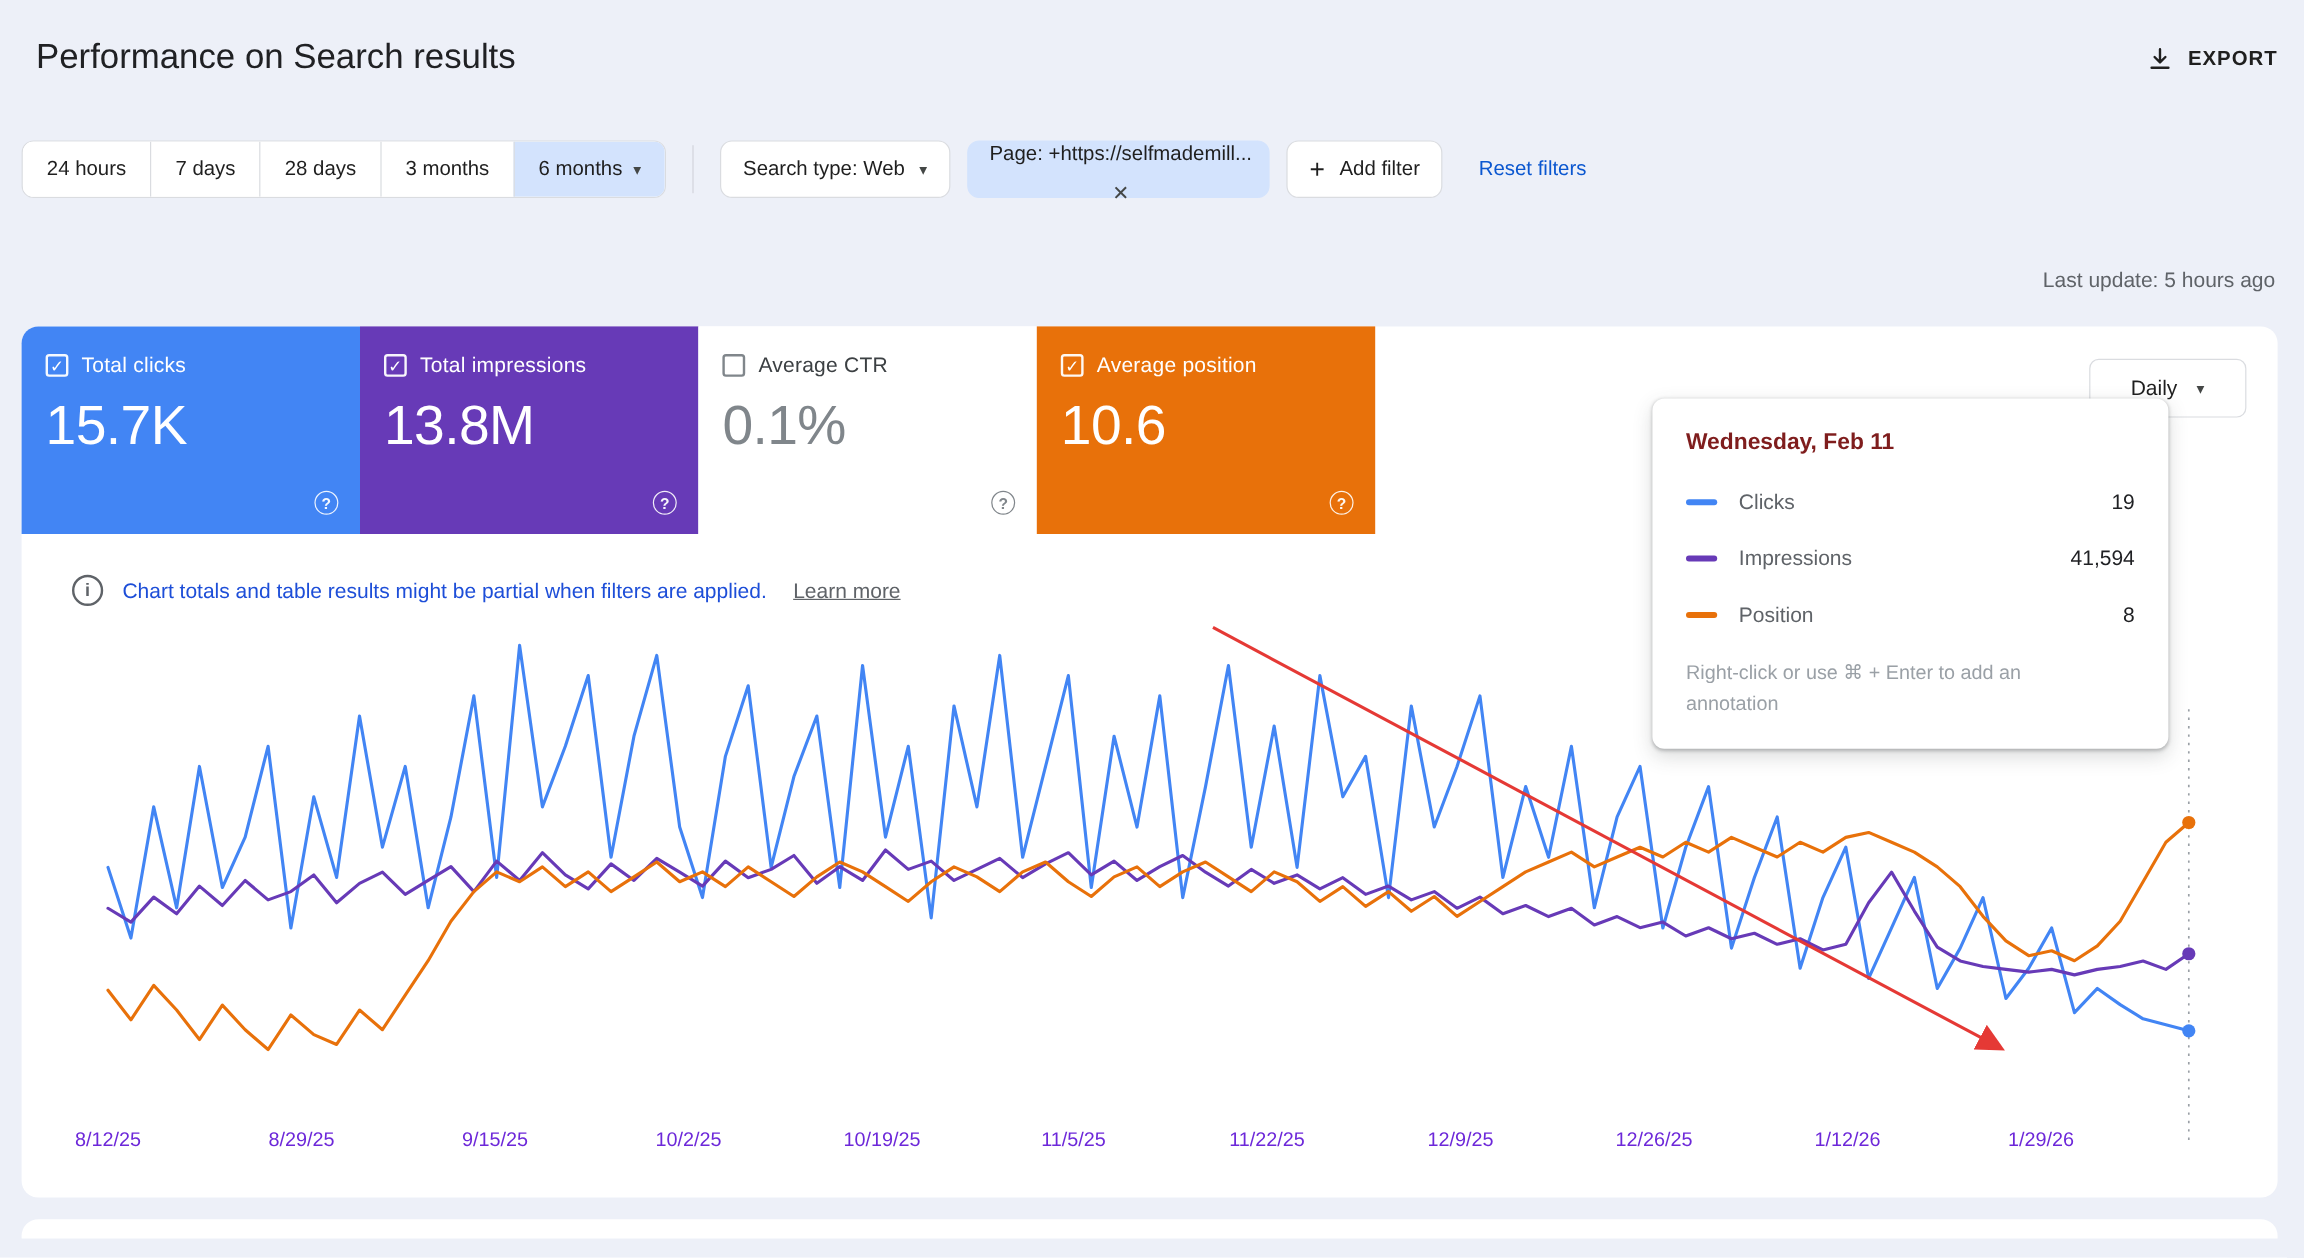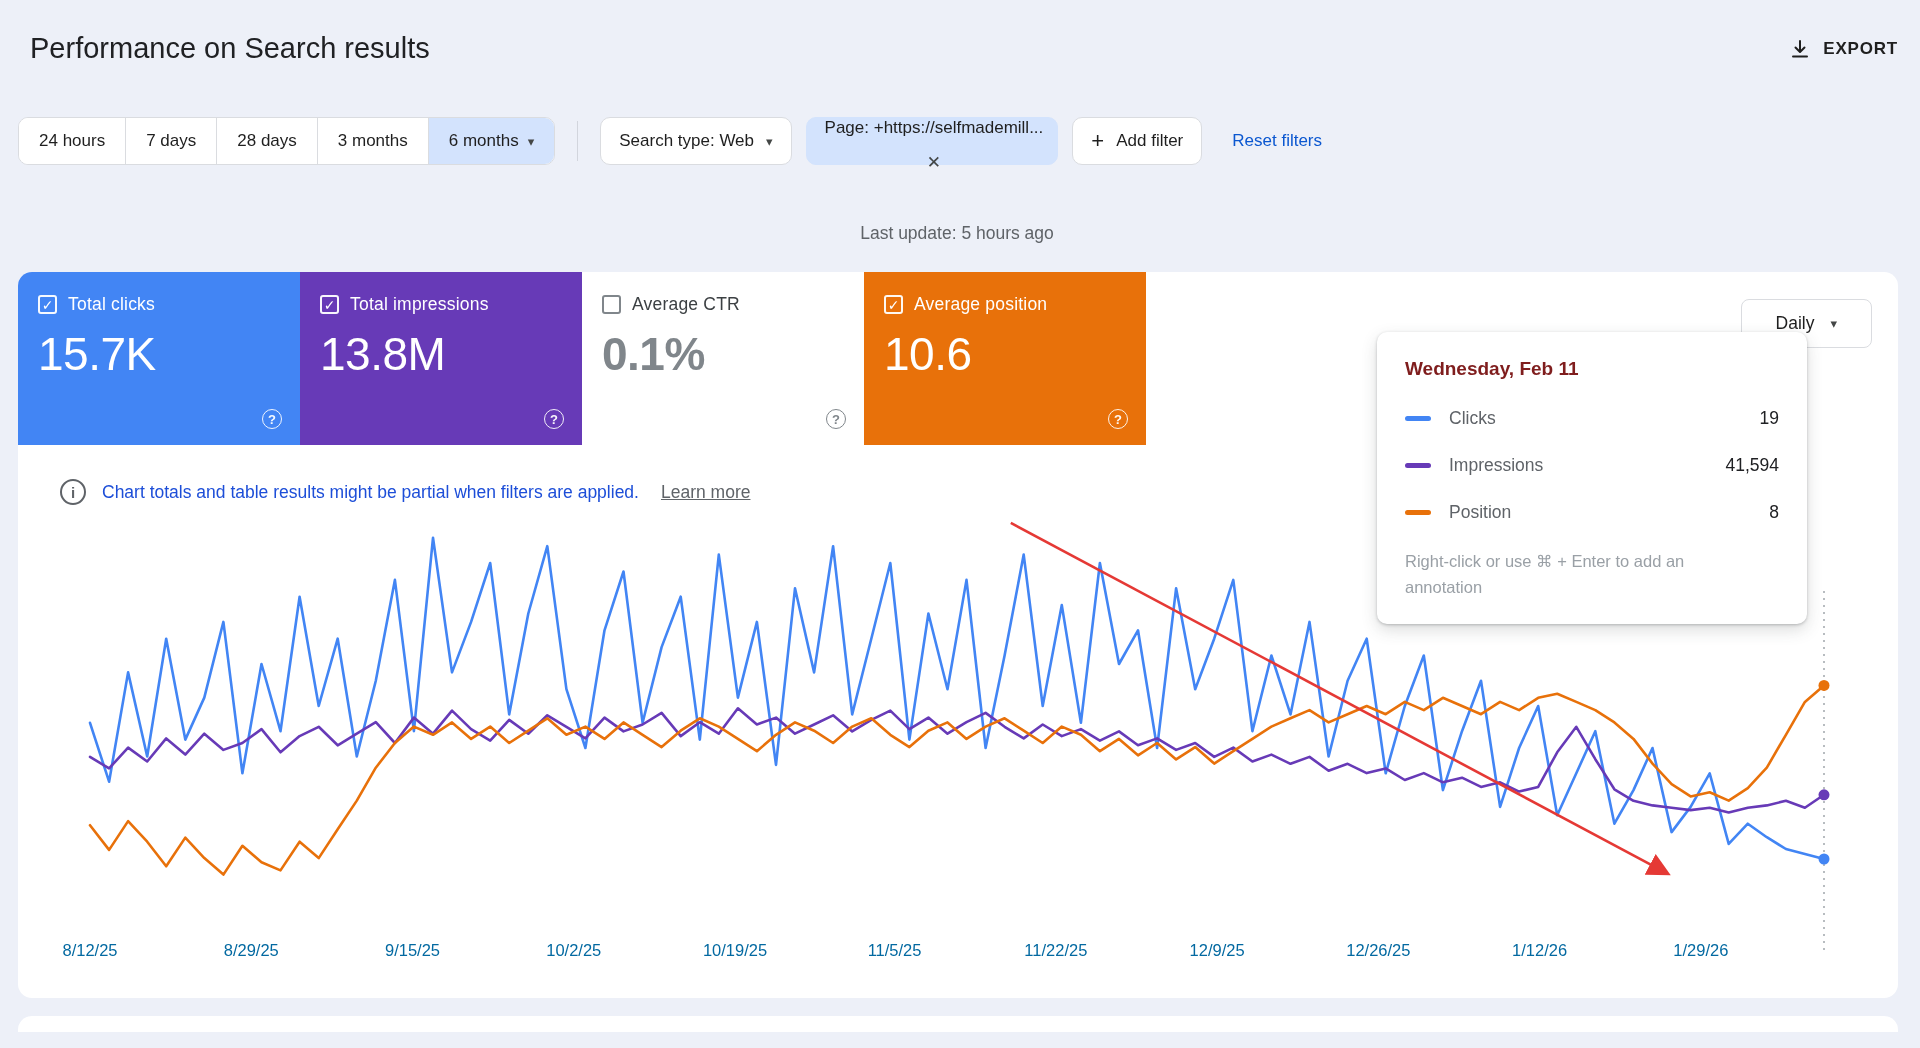--- a/index.html
+++ b/index.html
@@ -28,61 +28,61 @@
   .vdivider { width: 1px; height: 40px; background: #d2d5dd; margin: 0 8px; }
   .chip { display: inline-flex; align-items: center; gap: 12px; height: 48px; padding: 0 18px;
     border: 1px solid #dadce0; border-radius: 10px; background: #fff; font-family: inherit; font-size: 17px; color: #1f1f1f; cursor: pointer; }
   .chip.blue { background: #d3e3fd; border-color: #d3e3fd; padding-right: 14px; flex-direction: column; }
   .caret { font-size: 13px; color: #444746; line-height: 1; }
   .chip-close { font-size: 17px; color: #444746; background: none; border: none; cursor: pointer; padding: 2px 4px; font-family: inherit; }
   .plus-glyph { font-size: 22px; font-weight: 400; color: #1f1f1f; line-height: 1; }
   .reset-link { margin-left: 16px; font-size: 17px; font-weight: 500; color: #0b57d0; text-decoration: none; cursor: pointer; }
 
   
-  .last-update { text-align: center; margin-top: 58px; font-size: 17.5px; color: #5f6368; padding-right: 2px; }
+  .last-update { text-align: right; margin-top: 58px; font-size: 17.5px; color: #5f6368; padding-right: 2px; }
 
   
   .card { position: relative; margin-top: 28px; background: #fff; border-radius: 14px; height: 726px; width: 1880px; }
 
   .tiles { display: flex; height: 173px; }
   .tile { position: relative; width: 282px; padding: 22px 20px; color: #fff; cursor: pointer;
     border-top-left-radius: 0; }
   .tiles .tile:first-child { border-top-left-radius: 14px; }
   .tile-head { display: flex; align-items: center; gap: 11px; }
   .cbx { width: 19px; height: 19px; border: 2.4px solid rgba(255,255,255,.95); border-radius: 3px;
     display: inline-flex; align-items: center; justify-content: center; flex: none; }
   .cbx .check { font-size: 14px; font-weight: 700; color: #fff; line-height: 1; }
   .tile-label { font-size: 17.5px; letter-spacing: .2px; }
   .tile-value { margin-top: 12px; font-size: 46px; font-weight: 400; letter-spacing: -.5px; color: #fff; }
   .helpq { position: absolute; right: 18px; bottom: 16px; width: 20px; height: 20px; border-radius: 50%;
     border: 1.8px solid rgba(255,255,255,.9); color: rgba(255,255,255,.95); font-size: 13px; font-weight: 700;
     display: flex; align-items: center; justify-content: center; cursor: pointer; }
   .tile.plain { color: #3c4043; }
   .tile.plain .cbx { border-color: #80868b; }
   .tile.plain .cbx .check { visibility: hidden; }
-  .tile.plain .tile-value { color: #80868b; font-weight: bold; }
+  .tile.plain .tile-value { color: #80868b; }
   .tile.plain .helpq { border-color: #80868b; color: #80868b; }
 
   .granularity-btn { position: absolute; top: 27px; right: 26px; display: inline-flex; align-items: center; gap: 16px;
     height: 49px; padding: 0 34px; border: 1px solid #dadce0; border-radius: 8px; background: #fff;
     font-family: inherit; font-size: 17.5px; color: #1f1f1f; cursor: pointer; z-index: 2; }
 
   
   .notice { display: flex; align-items: center; gap: 16px; margin: 34px 0 0 42px; }
   .info-icon { width: 26px; height: 26px; border-radius: 50%; border: 2px solid #5f6368; color: #5f6368;
     font-size: 15px; font-weight: 700; display: flex; align-items: center; justify-content: center; flex: none; }
   .notice-text { font-size: 17.5px; color: #1d4ed8; }
   .notice-link { font-size: 17.5px; color: #5f6368; text-decoration: underline; margin-left: 6px; cursor: pointer; }
 
   
   .chart-wrap { position: relative; margin-top: 16px; height: 452px; }
   #chart-svg { position: absolute; left: 72px; top: 0; overflow: visible; }
   .x-labels { position: absolute; left: 72px; top: 420px; width: 1734px; height: 24px; }
   .x-labels span { position: absolute; transform: translateX(-50%); white-space: nowrap;
-    font-size: 16.5px; color: #0369a1; }
+    font-size: 16.5px; color: #6d28d9; }
 
   
   .chart-tooltip { position: absolute; left: 1359px; top: 60px; width: 430px; background: #fff; border-radius: 10px;
     box-shadow: 0 1px 3px rgba(60,64,67,.3), 0 6px 16px rgba(60,64,67,.18); padding: 26px 28px 24px 28px; z-index: 10; }
   .tt-title { font-size: 19px; font-weight: 700; color: #7f1d1d; margin-bottom: 28px; }
   .tt-row { display: flex; align-items: center; margin-bottom: 26px; }
   .tt-dash { width: 26px; height: 5px; border-radius: 3px; flex: none; }
   .tt-label { margin-left: 18px; font-size: 17.5px; color: #5f6368; }
   .tt-value { margin-left: auto; font-size: 17.5px; color: #202124; }
   .tt-footer { margin-top: 18px; font-size: 16.5px; line-height: 1.55; color: #9aa0a6; max-width: 330px; }

